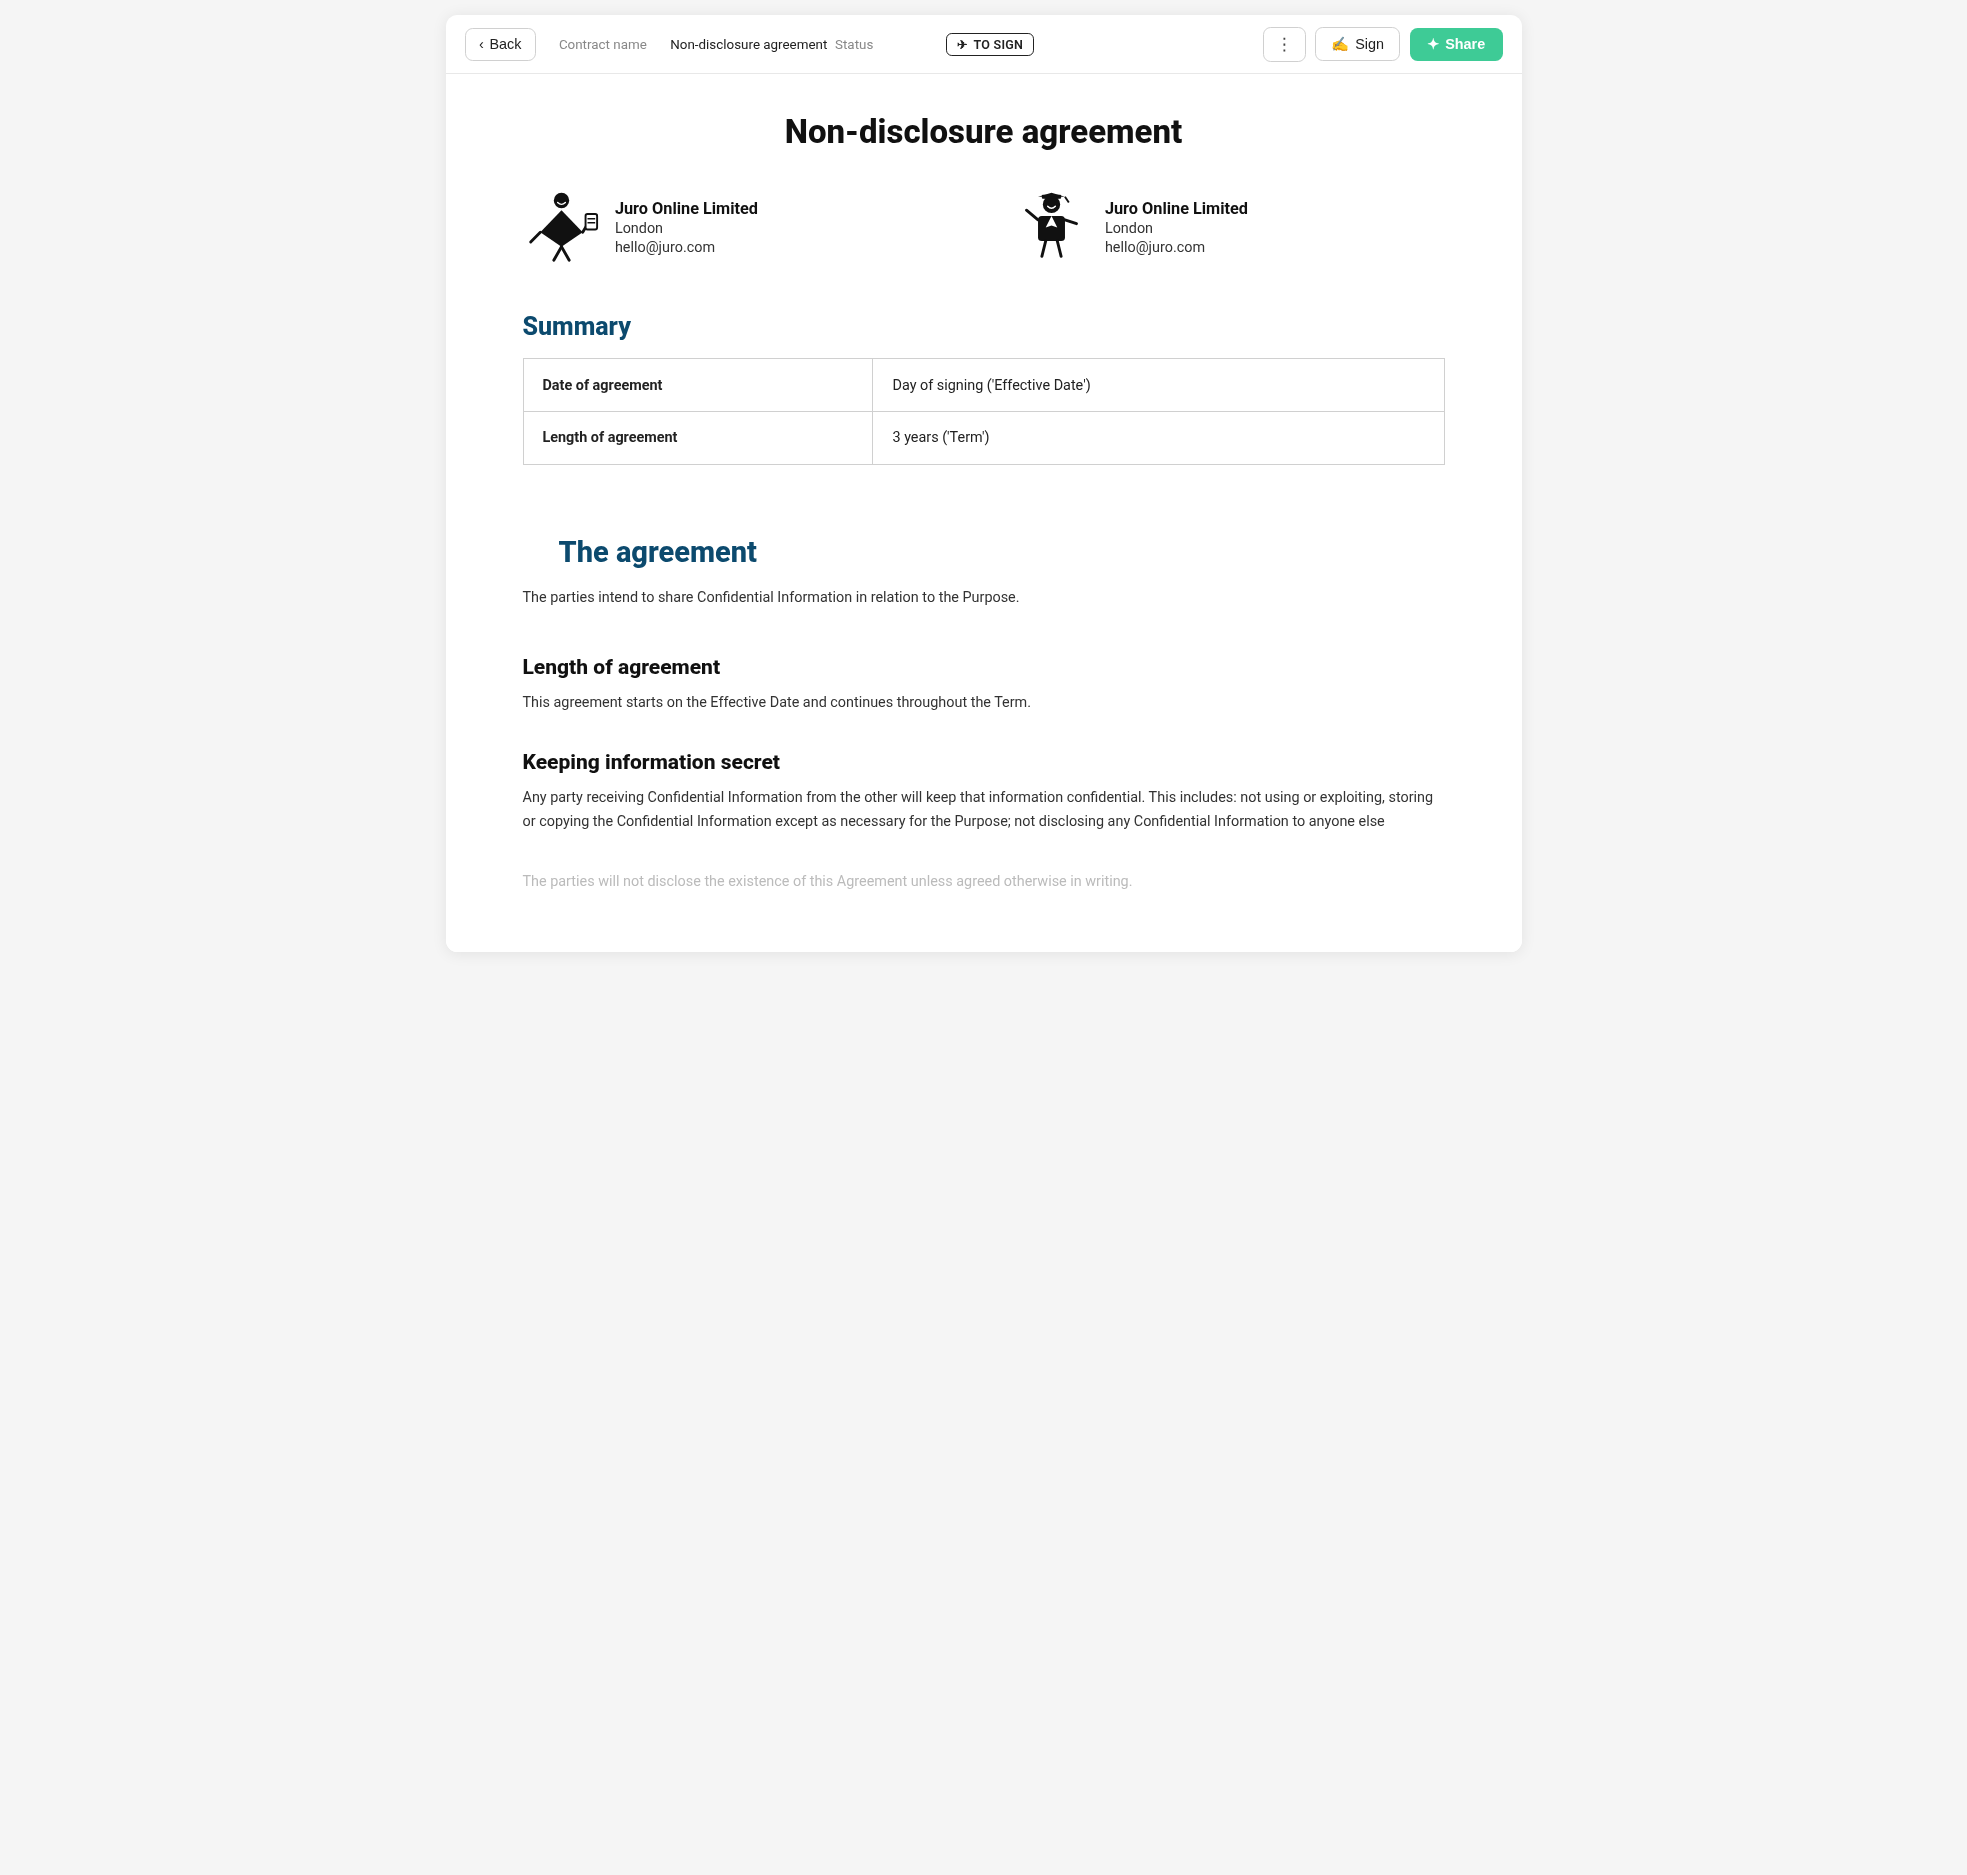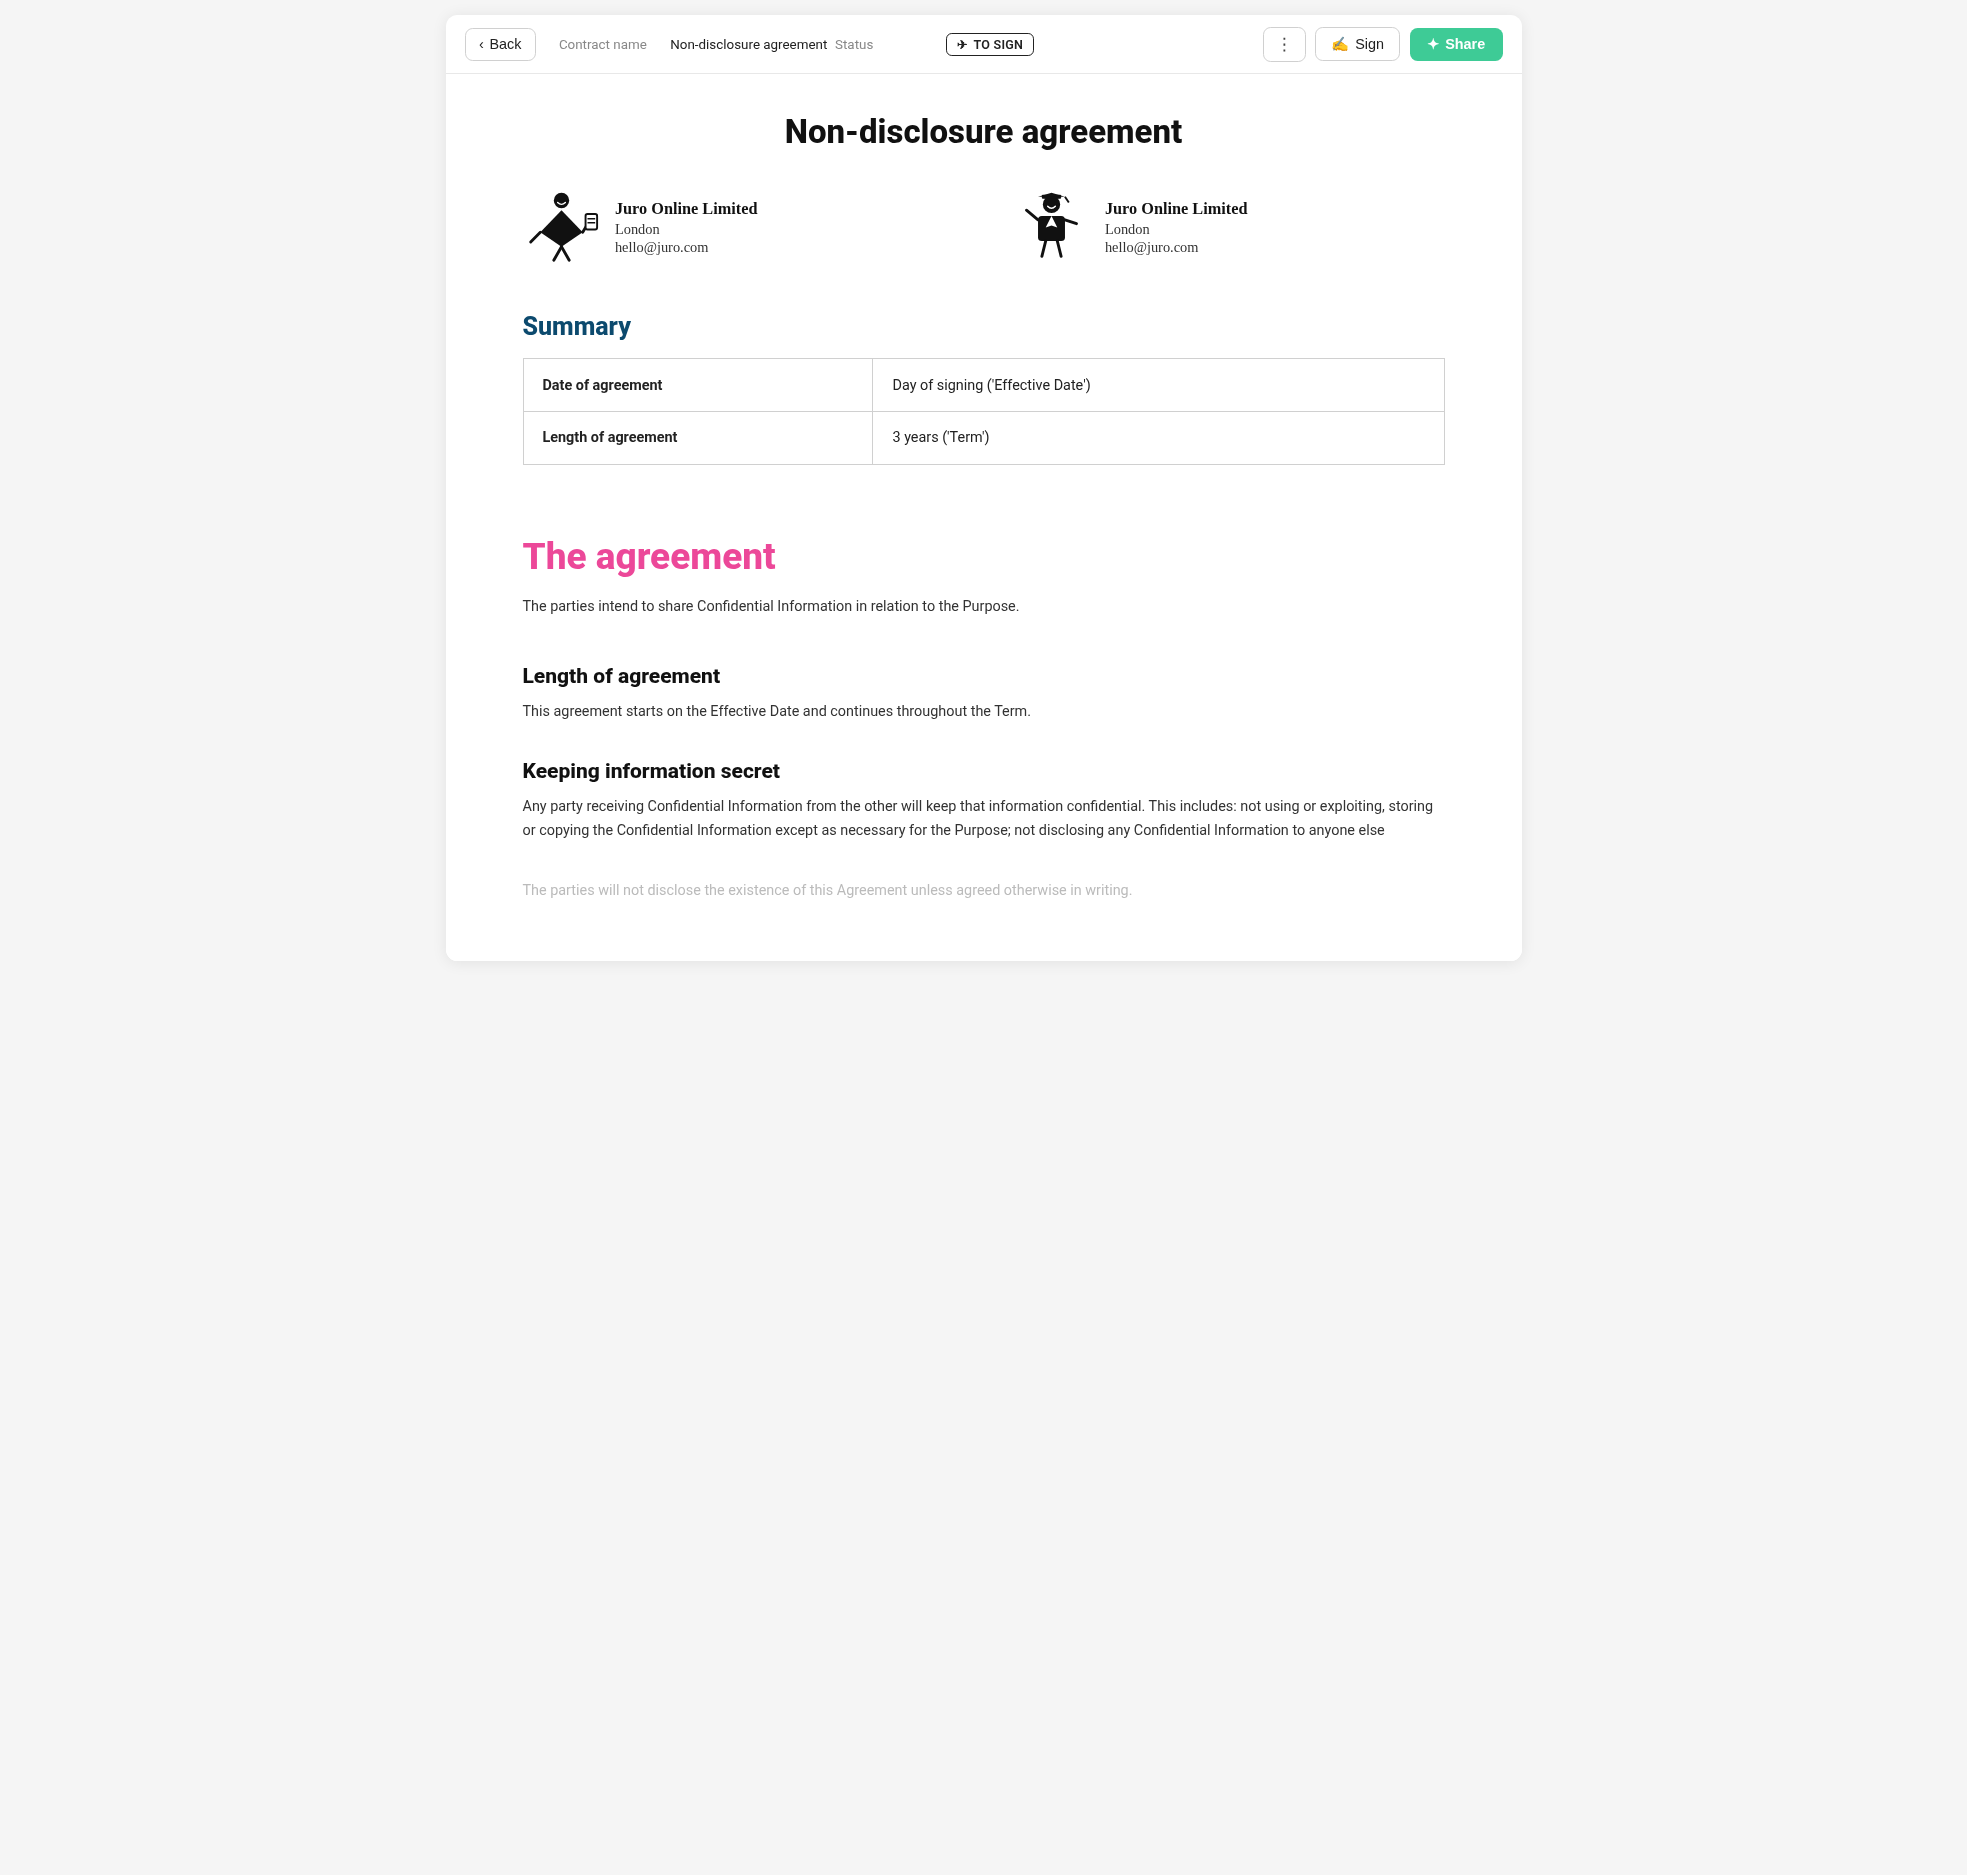--- a/index.html
+++ b/index.html
@@ -138,21 +138,20 @@
       display: flex;
       gap: 58px;
       margin-bottom: 46px;
       align-items: flex-start;
     }
     .party {
       display: flex;
       align-items: center;
       gap: 15.4px;
       flex: 1;
-      font-family: Liberation Serif, serif;
     }
     .party-icon {
       width: 77px;
       height: 77px;
       flex-shrink: 0;
     }
     .party-info {
       display: flex;
       flex-direction: column;
       gap: 1.9px;
@@ -208,24 +207,25 @@
     .agreement-section-text {
       font-size: 14.4px;
       color: #333;
       line-height: 1.7;
     }
     .agreement-section-text.faded {
       color: #bbb;
     }
     
     .main-section-title {
-      font-size: 37px;
+      font-size: 29px;
       font-weight: 800;
-      color: #ec4899;
+      color: #0c4a6e;
       margin-bottom: 17.3px;
+      margin-left: 36px;
     }
   </style>
 </head>
 <body>
 
 <div class="app-container">
 
   <div class="header">
     <button class="back-button">
       <span>‹</span>

